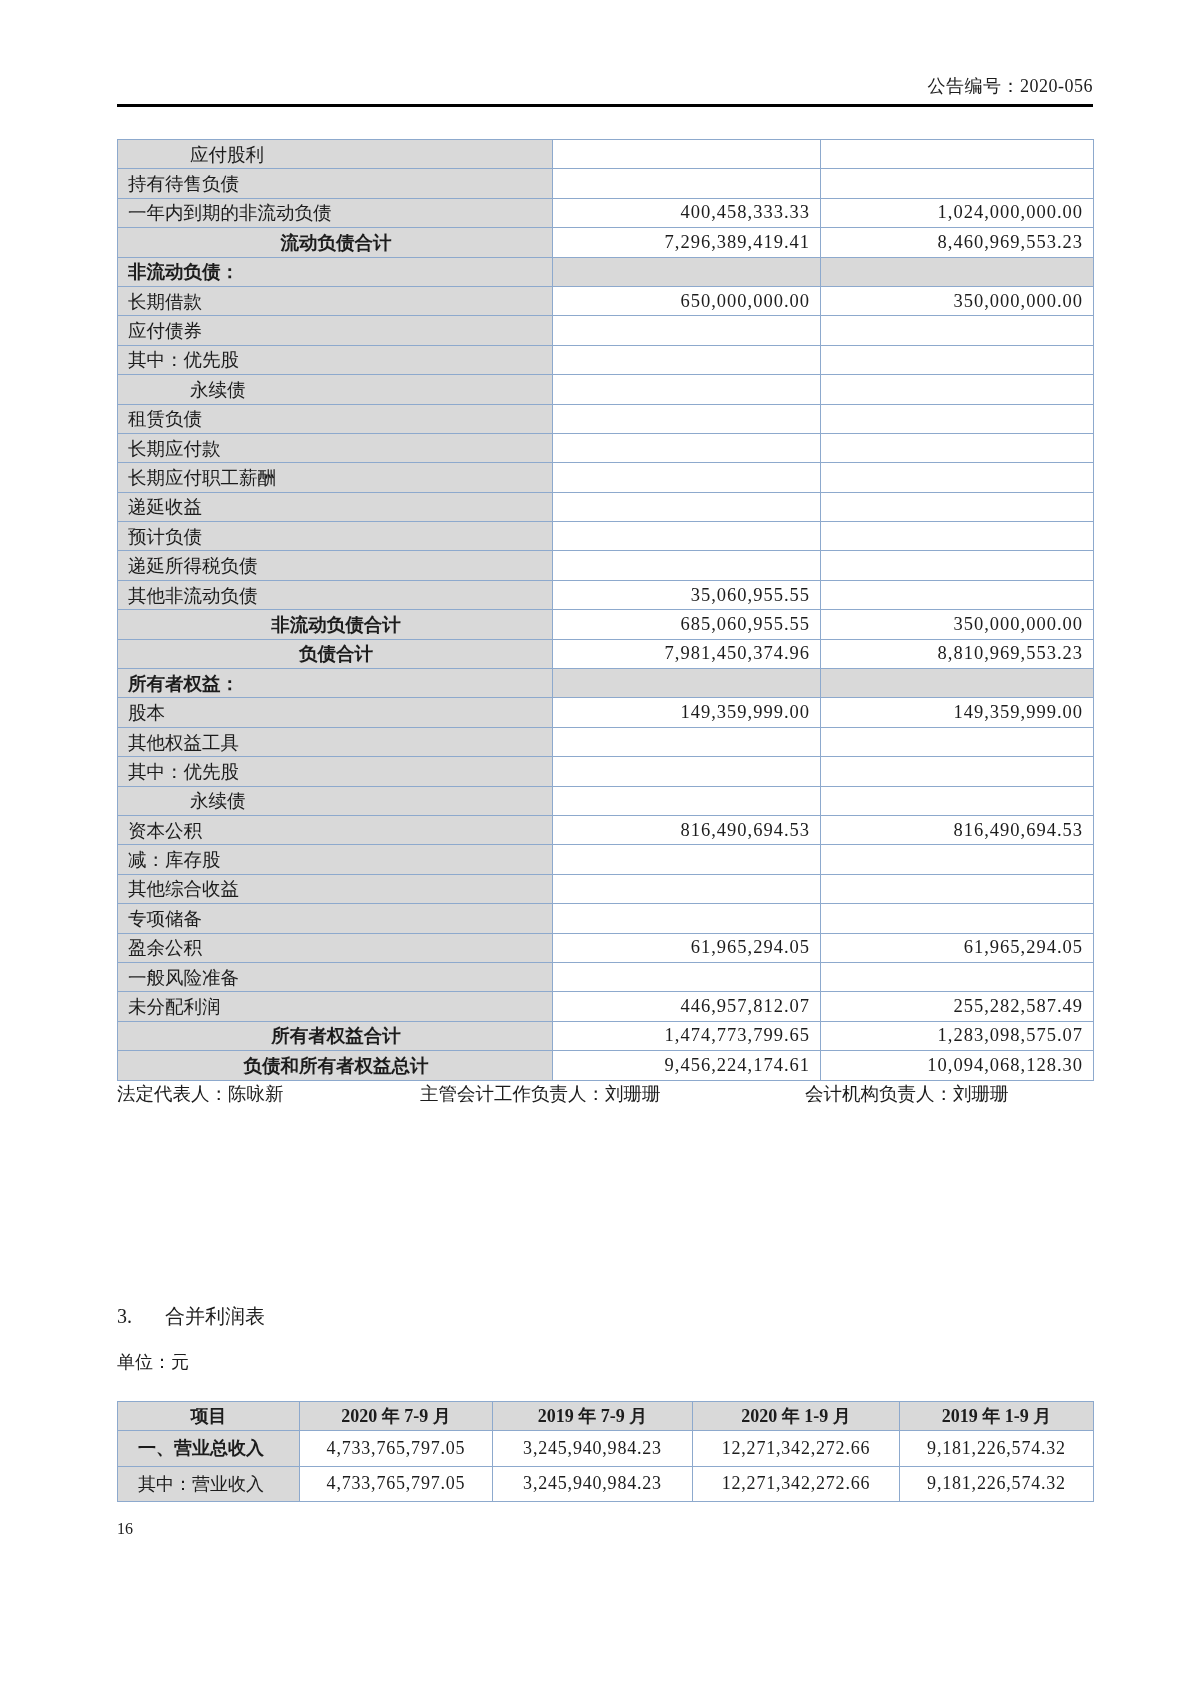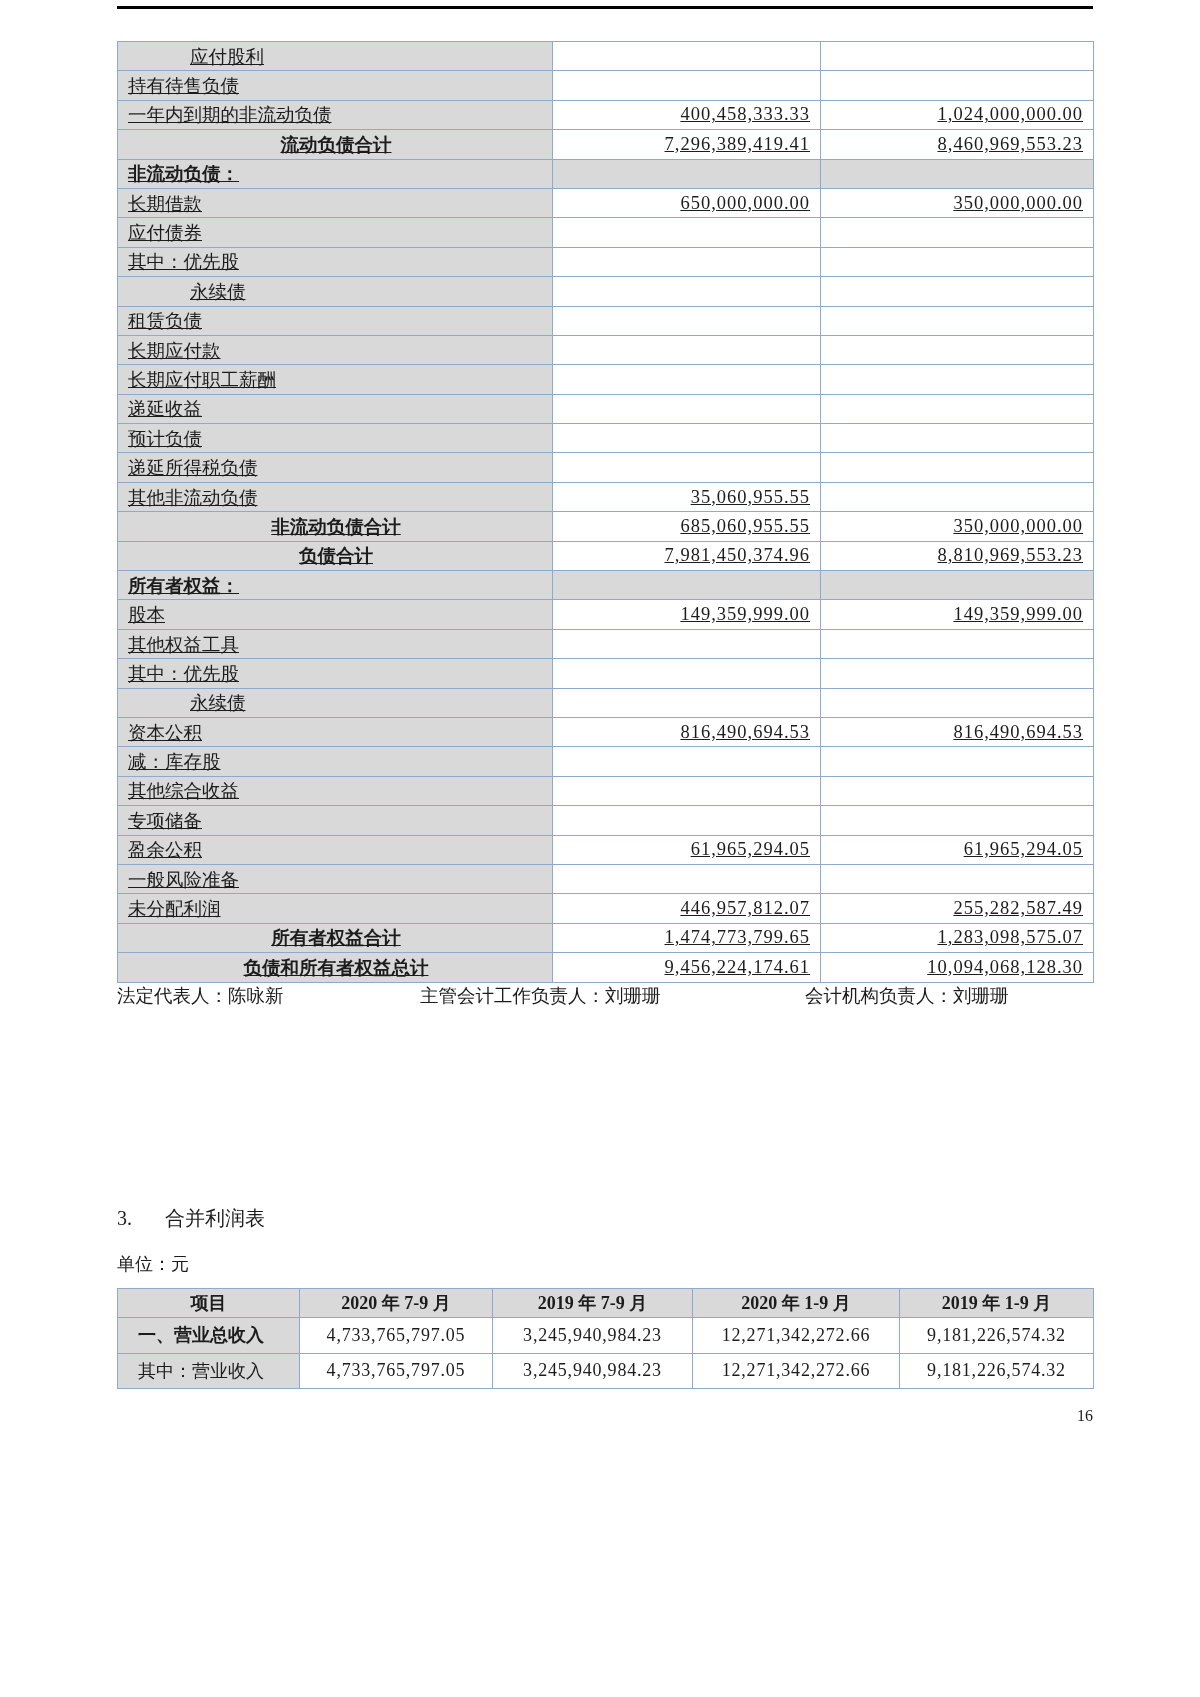--- a/index.html
+++ b/index.html
@@ -9,21 +9,21 @@
     color:#1c1c1c;
   }
   .content { margin-left:117px; width:976px; }
 
   
   .doc-header { padding-top:74px; text-align:right; font-size:18px; letter-spacing:0.5px; }
   .rule { margin-top:6px; height:3px; background:#000; }
 
   
   table { border-collapse:collapse; table-layout:fixed; width:976px; }
-  .tbl1 { margin-top:32px;text-decoration:underline; }
+  .tbl1 { margin-top:32px; }
   .tbl1 td {
     border:1.5px solid #8da9cd; height:28.4px; font-size:18.5px;
     padding:0; overflow:hidden; white-space:nowrap;
   }
   .tbl1 td.lbl { background:#d9d9d9; padding-left:10px; }
   .tbl1 td.lbl.ind { padding-left:72px; }
   .tbl1 td.lbl.total { font-weight:bold; text-align:center; padding-left:2px; }
   .tbl1 td.lbl.section { font-weight:bold; }
   .tbl1 td.val { background:#ffffff; text-align:right; padding-right:10px; letter-spacing:1px; }
   .tbl1 tr.sec td.val { background:#d9d9d9; }
@@ -34,37 +34,38 @@
   .sig-1 { left:0; }
   .sig-2 { left:303px; }
   .sig-3 { left:688px; }
 
   
   .section-heading { margin-top:196px; font-size:20px; font-weight:normal; }
   .section-heading .num { display:inline-block; width:48px; }
   .unit-line { margin-top:20px; font-size:18px; }
 
   
-  .tbl2 { margin-top:12px; }
+  .tbl2 { margin-top:27px; }
   .tbl2 th, .tbl2 td {
     border:1.5px solid #8da9cd; font-size:18px; padding:0;
     overflow:hidden; white-space:nowrap;
   }
   .tbl2 th { background:#d9d9d9; font-weight:bold; height:28.5px; text-align:center; }
   .tbl2 td.lbl2 { background:#d9d9d9; height:34.5px; padding-left:20px; }
   .tbl2 td.lbl2.b { font-weight:bold; }
   .tbl2 td.val2 { background:#ffffff; text-align:center; letter-spacing:0.8px; }
 
-  .page-number { margin-top:18px; text-align:right; font-size:16px; }
+  .page-number { margin-top:18px; text-align:left; font-size:16px; }
 </style>
 </head>
 <body>
 
 <div class="content">
 
+  <div class="doc-header">公告编号：2020-056</div>
   <div class="rule"></div>
 
   <table class="tbl1">
     <colgroup>
         <col style="width:435px">
         <col style="width:268px">
         <col style="width:273px">
       </colgroup>
     <tbody>
         <tr>

